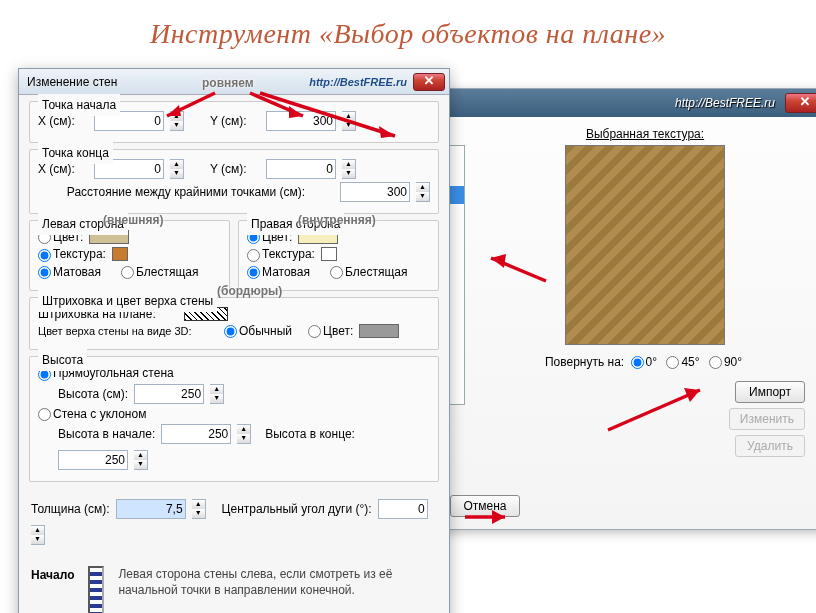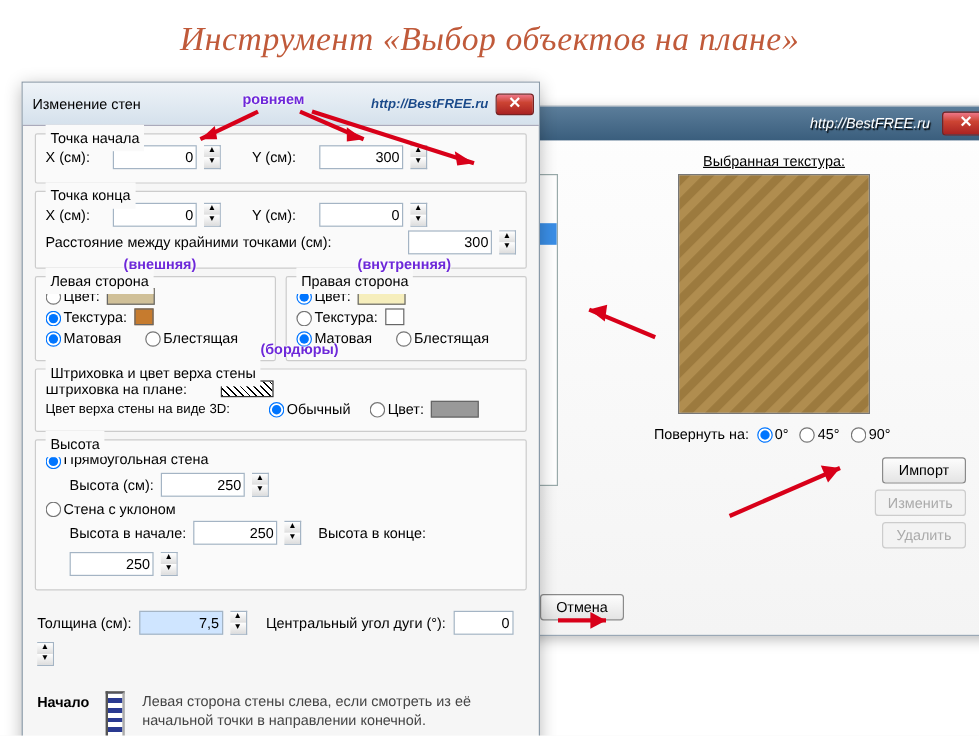--- a/index.html
+++ b/index.html
@@ -24,38 +24,38 @@
   .side-btns { display: flex; flex-direction: column; gap: 5px; align-items: flex-end; margin-right: 10px; }
   .btn { min-width: 70px; padding: 3px 10px; font-size: 12px; background: linear-gradient(#fdfdfd,#e4e4e4); border: 1px solid #8a8a8a; border-radius: 3px; cursor: pointer; }
   .btn.disabled { color: #aaa; border-color: #ccc; background: #f3f3f3; }
   .swatch-row { display: flex; gap: 4px; justify-content: center; margin-top: 22px; margin-left:-120px; }
   .swatch { width: 22px; height: 22px; border: 1px solid #555; }
   .bw-okrow { position: absolute; bottom: 12px; left: 0; width: 100%; display: flex; gap: 10px; justify-content: center; }
   .btn.primary { box-shadow: 0 0 0 2px #6bd0ff; }
 
   
   .front-window { position: absolute; left: 18px; top: 68px; width: 432px; background: #f6f6f6; border: 1px solid #8a9aa8; box-shadow: 0 4px 14px rgba(0,0,0,.3); }
-  .fw-title { height: 36px; background: linear-gradient(#eef3f8,#d5e1ec); border-bottom: 1px solid #aab; display: flex; align-items: center; padding: 0 4px; font-size: 12px; }
+  .fw-title { height: 26px; background: linear-gradient(#eef3f8,#d5e1ec); border-bottom: 1px solid #aab; display: flex; align-items: center; padding: 0 4px; font-size: 12px; }
   .fw-title .t { flex: 1; padding-left: 4px; }
   .fw-url { color: #1a4a8a; font: italic bold 11px Arial; margin-right: 6px; text-shadow: 0 0 1px #fff; }
   .fw-body { padding: 6px 10px 8px; font-size: 12px; }
   .grp { border: 1px solid #ccc; border-radius: 2px; padding: 6px 8px 8px; margin-bottom: 6px; position: relative; background: #fafafa; }
   .grp-title { position: absolute; top: -8px; left: 8px; background: #fafafa; padding: 4px 4px; font-size: 12px; }
   .row { display: flex; align-items: center; gap: 6px; margin: 3px 0; flex-wrap: wrap; }
   .row label.lbl { min-width: 50px; }
   .spin { padding: 1px 2px; width: 70px; height: 20px; border: 1px solid #a4b4c4; text-align: right; font-size: 12px; }
   .spin + .spinbtn { width: 14px; height: 20px; display: inline-flex; flex-direction: column; border: 1px solid #a4b4c4; border-left: none; }
   .spinbtn span { flex: 1; text-align: center; font-size: 7px; line-height: 8px; background: linear-gradient(#fff,#ddd); }
   .two-col { display: flex; gap: 8px; justify-content: center; }
   .two-col .grp { flex: 1; }
   .color-swatch { width: 40px; height: 14px; border: 1px solid #666; display: inline-block; vertical-align: middle; }
   .tex-swatch { width: 16px; height: 14px; border: 1px solid #666; display: inline-block; }
   .hatch-swatch { width: 44px; height: 14px; border: 1px solid #333; background: repeating-linear-gradient(45deg,#000 0 1px,#fff 1px 4px); display: inline-block; }
   .tiny { font-size: 11px; }
-  .annot { position: absolute; font: bold 12px Arial; color: #6d28d9; text-shadow: 0 0 2px #fff,0 0 2px #fff; pointer-events:none; }
+  .annot { position: absolute; font: bold 12px Arial; color: #737373; text-shadow: 0 0 2px #fff,0 0 2px #fff; pointer-events:none; }
   .start-end { display: flex; gap: 8px; align-items: flex-start; padding: 4px 2px 6px; }
   .se-col { display: flex; flex-direction: column; align-items: center; font-size: 12px; font-weight: bold; gap: 30px; padding-top: 2px; }
   .se-swatch { width: 16px; height: 52px; background: repeating-linear-gradient(#fff 0 4px,#2a3a90 4px 8px); border: 2px inset #aaa; margin: 0 6px; }
   .explain { font-size: 12px; color: #444; line-height: 1.35; flex: 1; }
 
   
   .arrow { position: absolute; pointer-events: none; }
   .arrow svg { overflow: visible; }
   .arrow-head { fill: #d80019; }
   .arrow-line { stroke: #d80019; stroke-width: 3.5; fill: none; }
@@ -154,21 +154,21 @@
             <span>▼</span>
           </span>
         <label class="lbl" style="margin-left:20px">Y (см):</label>
         <input class="spin" value="0" style="">
           <span class="spinbtn">
             <span>▲</span>
             <span>▼</span>
           </span>
       </div>
       <div class="row">
-        <label style="flex:1;text-align:left">Расстояние между крайними точками (см):</label>
+        <label style="flex:1;text-align:center">Расстояние между крайними точками (см):</label>
         <input class="spin" value="300" style="">
           <span class="spinbtn">
             <span>▲</span>
             <span>▼</span>
           </span>
       </div>
     </div>
 
     <div class="two-col">
       <div class="grp">

